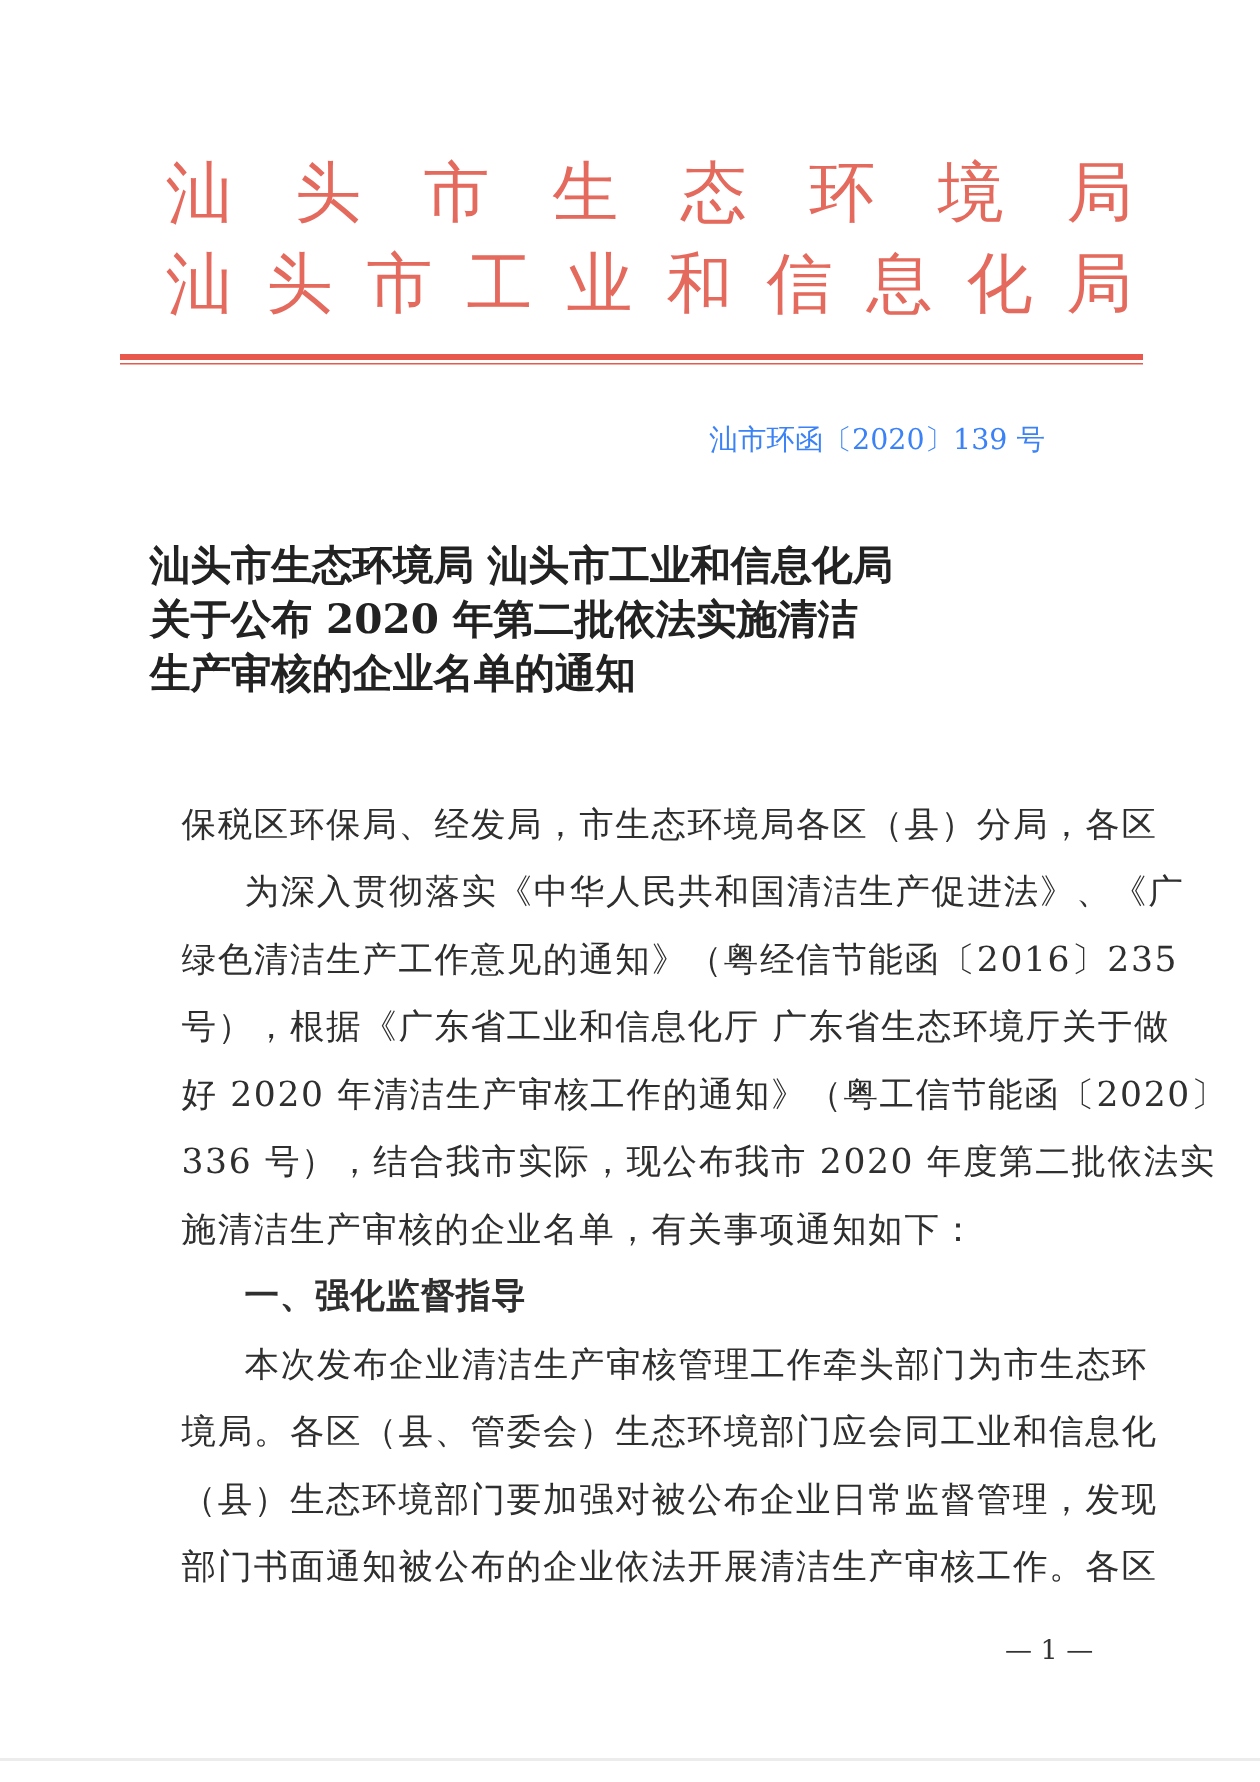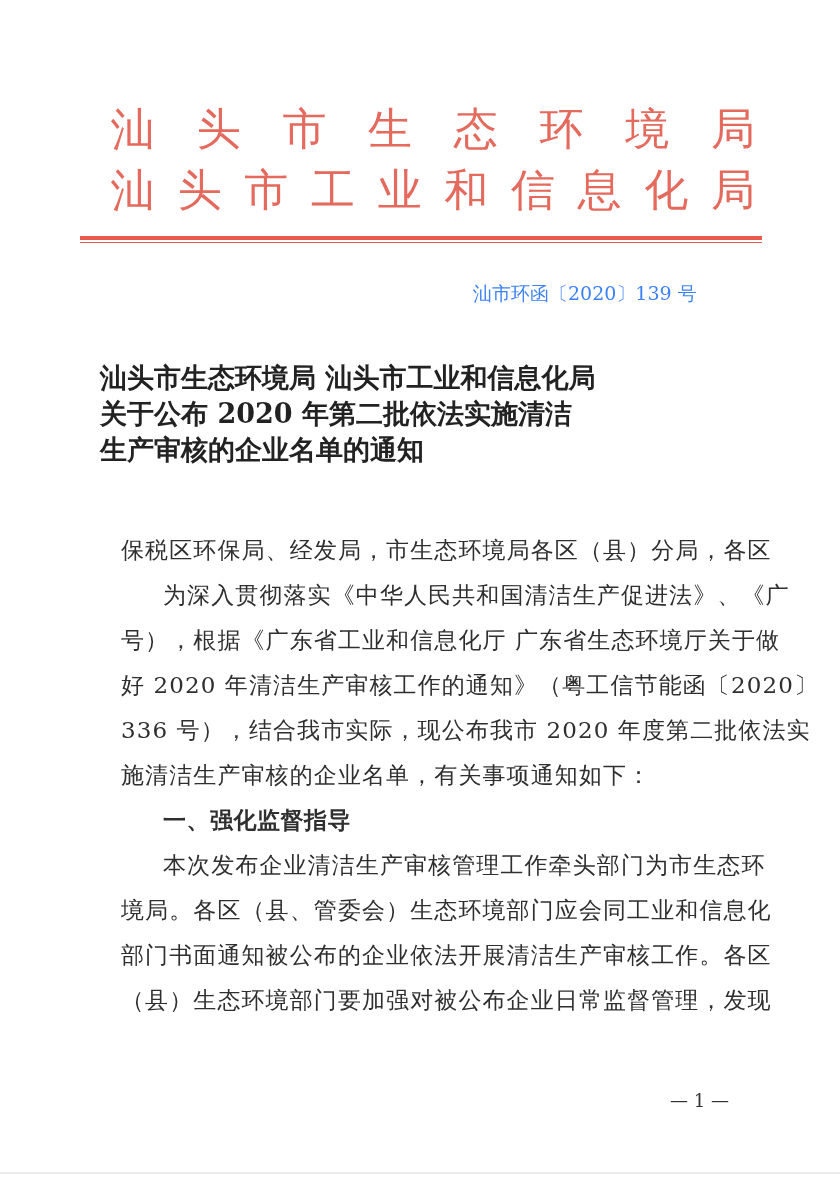--- a/index.html
+++ b/index.html
@@ -29,21 +29,21 @@
     font-family: "DejaVu Serif", "Liberation Serif", serif;
   }
   .title div { white-space: nowrap; }
   .body {
     position: absolute; left: 121px; width: 610px; top: 528px;
     font-size: 23px; line-height: 45px; color: #2f2f2f;
     font-family: "DejaVu Serif", "Liberation Serif", serif;
   }
   .line { white-space: nowrap; display: block; height: 45px; letter-spacing: 1.1px; }
   .indent { padding-left: 42px; }
-  .h2 { font-weight: bold; font-family: Liberation Sans, sans-serif; padding-left: 42px; letter-spacing: 0.5px; }
+  .h2 { font-weight: bold; font-family: Liberation Mono, monospace; padding-left: 42px; letter-spacing: 0.5px; }
   .pageno {
     position: absolute; left: 670px; top: 1090px; font-size: 18px; color: #333;
     font-family: "DejaVu Serif", "Liberation Serif", serif;
   }
   .bottom-edge { position: absolute; left: 0; top: 1172px; width: 840px; height: 2px; background: #ececec; }
 </style>
 </head>
 <body>
 
 <div class="page">
@@ -78,26 +78,27 @@
 
   <div class="title">
     <div>汕头市生态环境局  汕头市工业和信息化局</div>
     <div>关于公布 2020 年第二批依法实施清洁</div>
     <div>生产审核的企业名单的通知</div>
   </div>
 
   <div class="body">
     <span class="line">保税区环保局、经发局，市生态环境局各区（县）分局，各区</span>
     <span class="line indent">为深入贯彻落实《中华人民共和国清洁生产促进法》、《广</span>
+    <span class="line">绿色清洁生产工作意见的通知》（粤经信节能函〔2016〕235</span>
     <span class="line">号），根据《广东省工业和信息化厅 广东省生态环境厅关于做</span>
     <span class="line">好 2020 年清洁生产审核工作的通知》（粤工信节能函〔2020〕</span>
     <span class="line">336 号），结合我市实际，现公布我市 2020 年度第二批依法实</span>
     <span class="line">施清洁生产审核的企业名单，有关事项通知如下：</span>
     <span class="line h2">一、强化监督指导</span>
     <span class="line indent">本次发布企业清洁生产审核管理工作牵头部门为市生态环</span>
     <span class="line">境局。各区（县、管委会）生态环境部门应会同工业和信息化</span>
+    <span class="line">（县）生态环境部门要加强对被公布企业日常监督管理，发现</span>
     <span class="line">部门书面通知被公布的企业依法开展清洁生产审核工作。各区</span>
-    <span class="line">（县）生态环境部门要加强对被公布企业日常监督管理，发现</span>
   </div>
 
   <div class="pageno">— 1 —</div>
   <div class="bottom-edge"></div>
 </div>
 
 </body></html>

